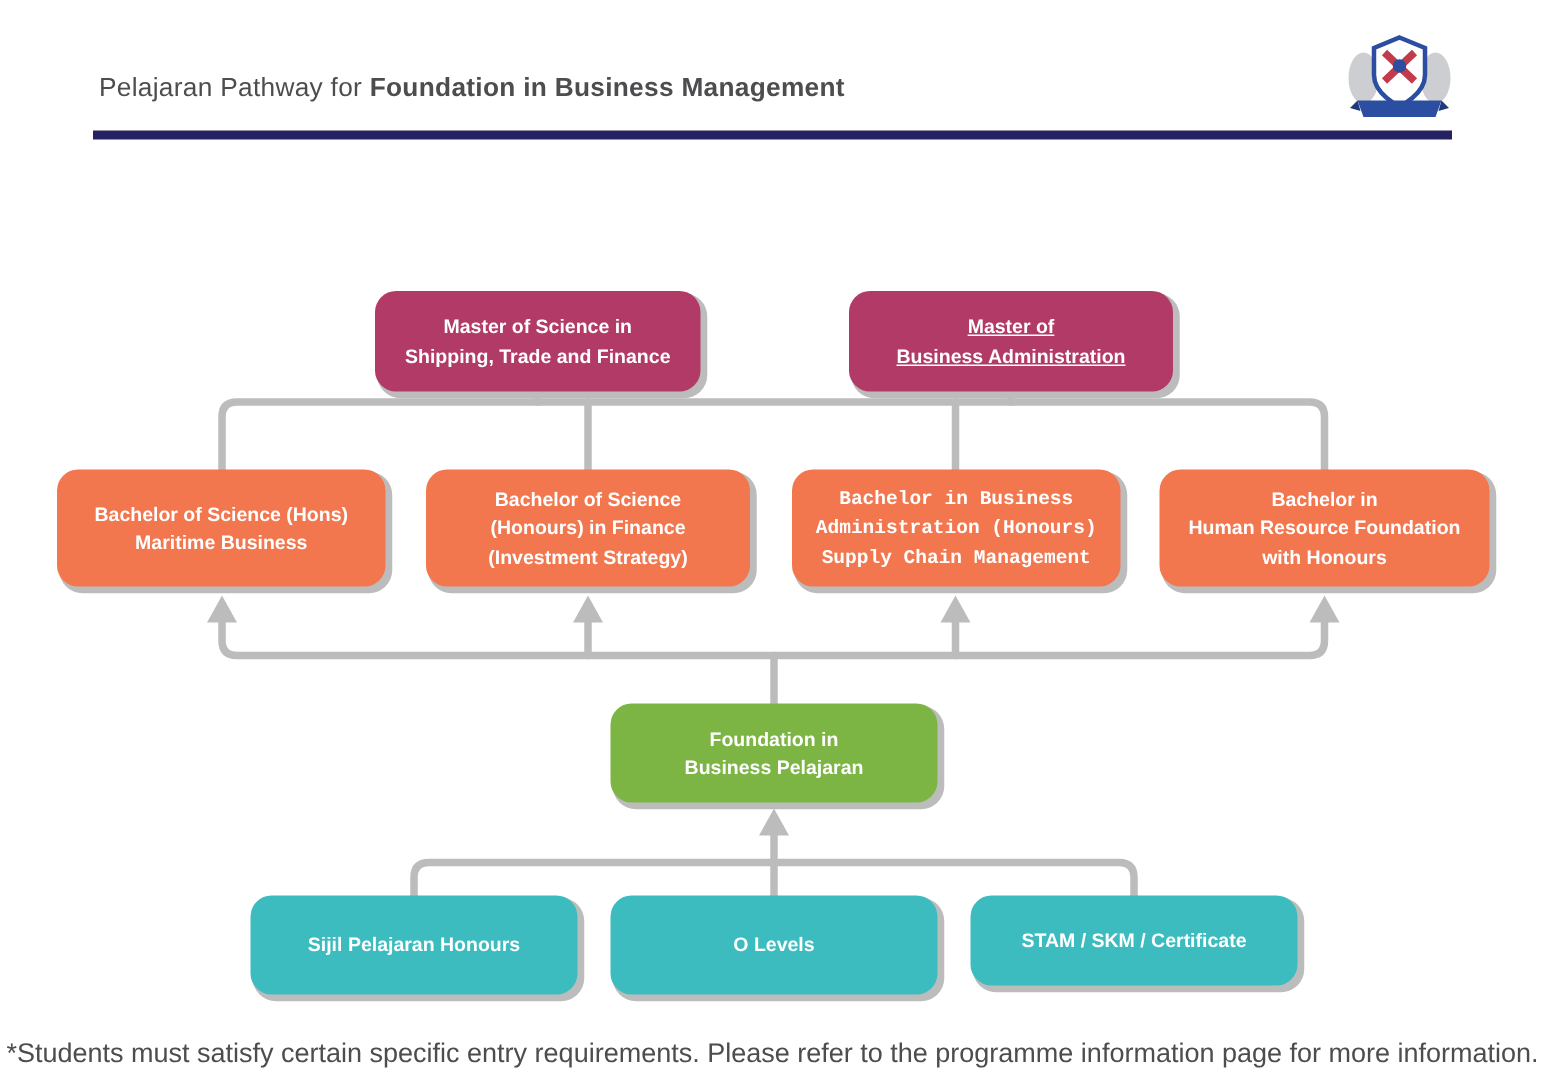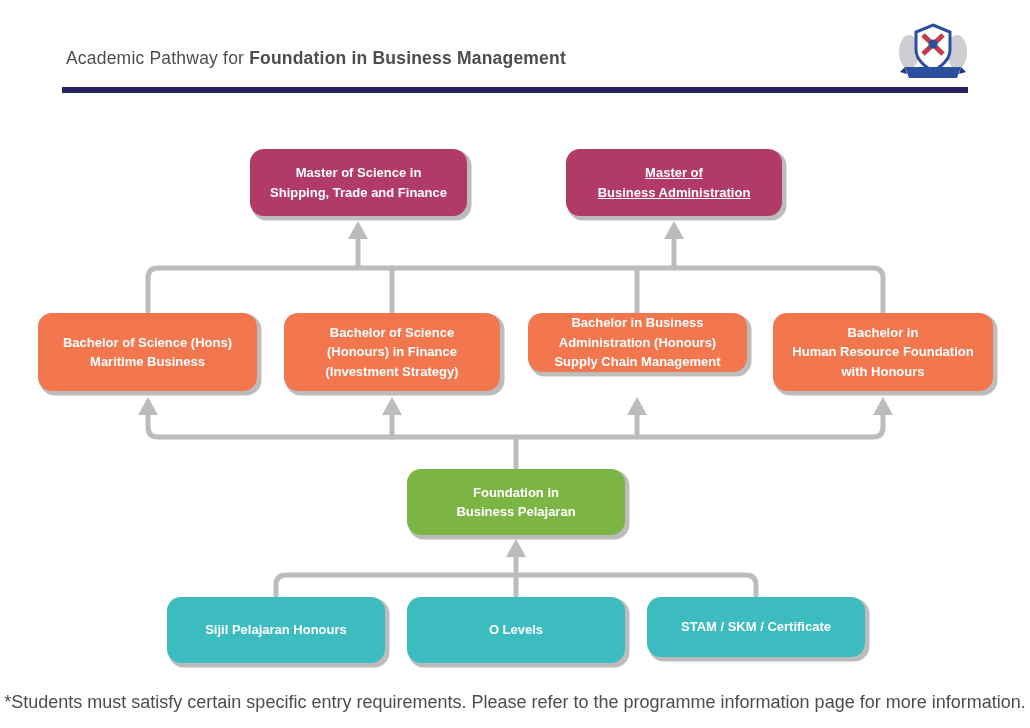--- a/index.html
+++ b/index.html
@@ -55,30 +55,30 @@
     text-align: center;
     color: #ffffff;
     font-weight: bold;
     font-size: 13px;
     line-height: 1.5;
     white-space: pre-line;
     box-shadow: 3px 3px 0 1.5px var(--connector, #bcbcbc);
     padding: 2px 6px;
     box-sizing: border-box;
   }
-  .master     { background: var(--master, #b23a66); }
+  .master     { background: var(--master, #b23a66); margin-top: 45px; }
   .bachelor   { background: var(--bachelor, #f2774e); }
   .foundation { background: var(--foundation, #7cb544); }
   .entry      { background: var(--entry, #3dbcc0); }
 
   .m1 { left: 250px; top: 149px; width: 217px; height: 67px; }
   .m2 { left: 566px; top: 149px; width: 216px; height: 67px; text-decoration: underline; }
   .b1 { left: 38px;  top: 313px; width: 219px; height: 78px; }
   .b2 { left: 284px; top: 313px; width: 216px; height: 78px; }
-  .b3 { left: 528px; top: 313px; width: 219px; height: 59px; }
+  .b3 { left: 528px; top: 313px; width: 219px; height: 78px; font-family: Liberation Mono, monospace; }
   .b4 { left: 773px; top: 313px; width: 220px; height: 78px; }
   .f1 { left: 407px; top: 469px; width: 218px; height: 66px; }
   .e1 { left: 167px; top: 597px; width: 218px; height: 66px; }
   .e2 { left: 407px; top: 597px; width: 218px; height: 66px; text-align: center; }
   .e3 { left: 647px; top: 597px; width: 218px; height: 60px; }
 
   .footnote {
     position: absolute;
     left: 0;
     top: 692px;
@@ -87,21 +87,21 @@
     font-size: 18px;
     color: var(--heading_text, #4d4d4f);
   }
 </style>
 </head>
 <body>
 
 <div class="canvas">
 
   <div class="header-title">
-    <span>Academic Pathway for</span>
+    <span>Pelajaran Pathway for</span>
     <span class="bold">Foundation in Business Management</span>
   </div>
 
   <svg class="logo" width="70" height="60" viewBox="0 0 70 60">
     <ellipse cx="11" cy="30" rx="10" ry="17" fill="#ccced1"></ellipse>
     <ellipse cx="59" cy="30" rx="10" ry="17" fill="#ccced1"></ellipse>
     <path d="M35 3 L52 10 V28 C52 41 35 49 35 49 C35 49 18 41 18 28 V10 Z" fill="#ffffff" stroke="#2b4ea0" stroke-width="3"></path>
     <path d="M25 13 L45 32 M45 13 L25 32" stroke="#c23b4a" stroke-width="5" fill="none"></path>
     <circle cx="35" cy="22" r="4.5" fill="#2b4ea0"></circle>
     <path d="M7 45 L63 45 L59 56 L11 56 Z" fill="#2b4ea0"></path>

